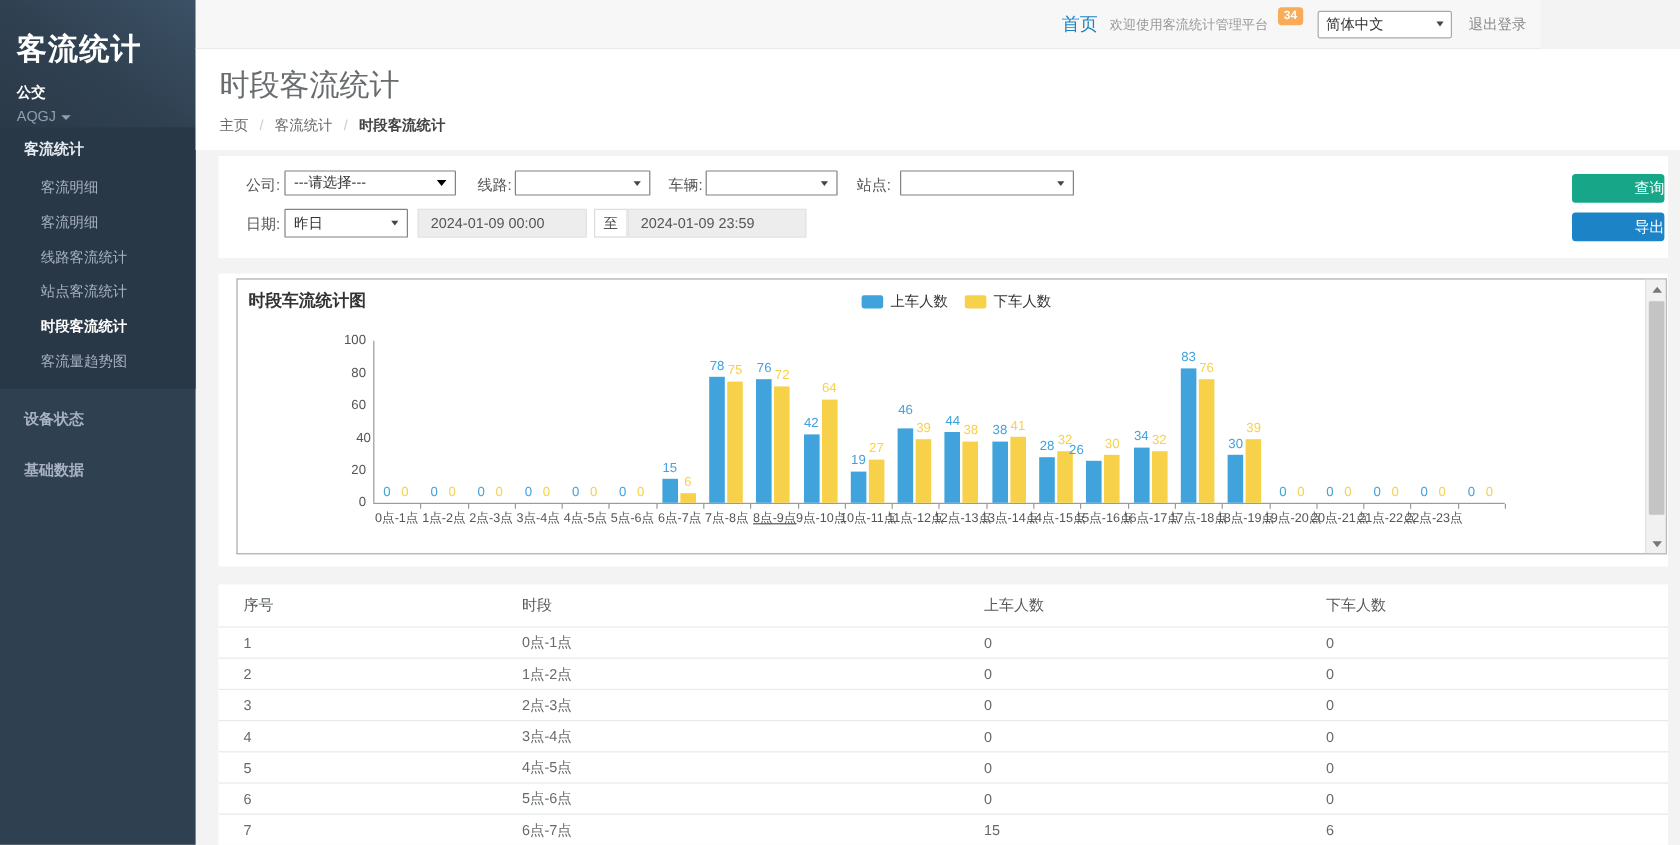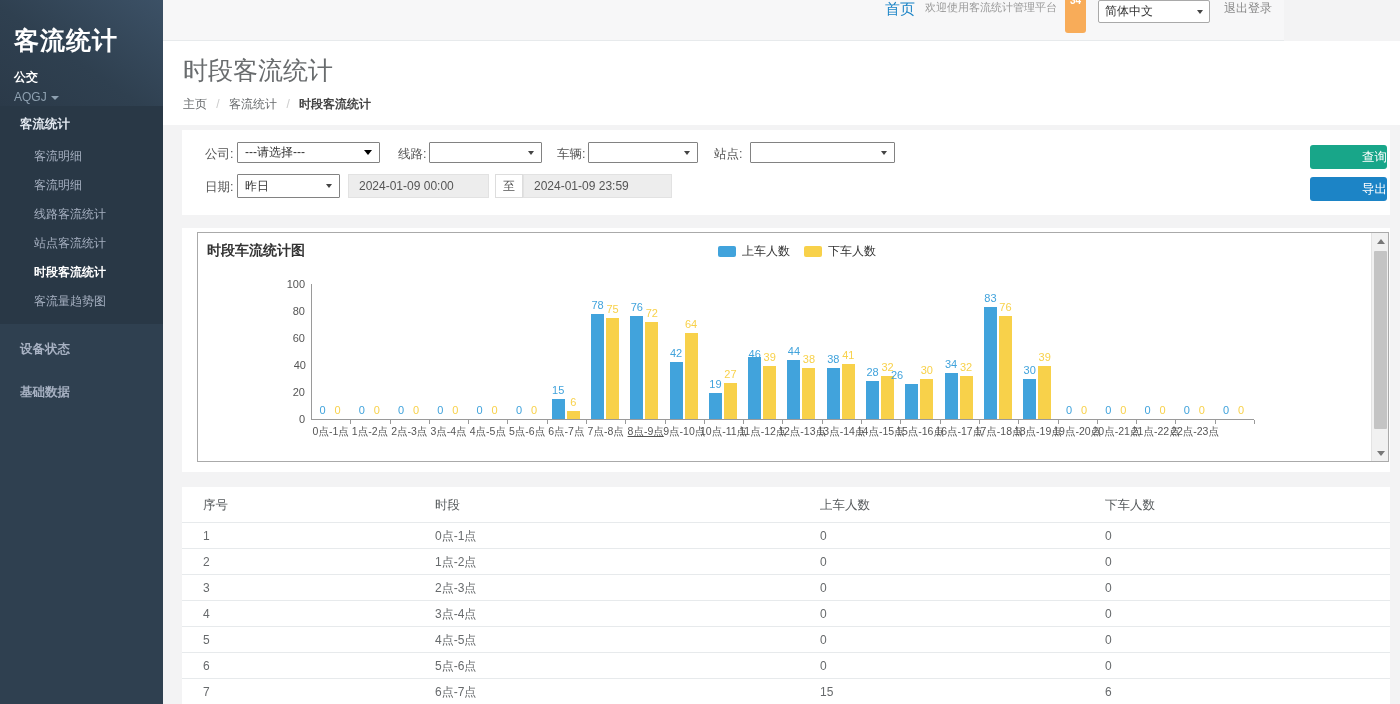--- a/index.html
+++ b/index.html
@@ -18,21 +18,21 @@
   .nav-section { background:#293846; }
   .nav-head { padding:10px 0 9px 20px; color:#e4eaf1; font-size:12.5px; font-weight:bold; cursor:pointer; }
   .nav-sub { padding-bottom:8px; }
   .nav-sub .nav-item { padding:6px 0 6px 34px; font-size:12px; color:#a7b1c2; cursor:pointer; }
   .nav-sub .nav-item.active { color:#ffffff; font-weight:bold; }
   .nav-top { padding:13px 0 13px 20px; font-size:12.5px; color:#a7b1c2; font-weight:bold; cursor:pointer; }
   .nav-top:first-of-type { margin-top:4px; }
 
   
   .topbar { position:absolute; left:163px; top:0; width:1121px; height:41px; background:#f7f7f8;
-    border-bottom:1px solid #e7eaec; display:flex; justify-content:flex-end; }
+    border-bottom:1px solid #e7eaec; display:flex; align-items:center; justify-content:flex-end; }
   .home-link { color:#1c84c6; font-size:15px; margin-right:10px; cursor:pointer; }
   .welcome { color:#999; font-size:11px; margin-right:8px; }
   .badge { background:#f8ac59; color:#fff; font-size:10px; font-weight:bold; border-radius:3px;
     padding:2px 5px; margin-right:12px; transform:translateY(-7px); }
   .lang-select { width:112px; height:23px; background:#fff; border:1px solid #a9a9a9; border-radius:2px;
     font-size:12px; color:#333; display:flex; align-items:center; padding:0 6px; justify-content:space-between;
     margin-right:14px; cursor:pointer; }
   .logout { color:#888; font-size:12px; margin-right:12px; cursor:pointer; }
   .sel-chevron { display:inline-block; width:0; height:0; border-top:4px solid #444;
     border-left:3.5px solid transparent; border-right:3.5px solid transparent; }
@@ -185,21 +185,21 @@
         <span class="swatch" style="background: rgb(65, 163, 220);"></span>
         <span class="ltext">上车人数</span>
         <span class="swatch" style="background: rgb(248, 209, 74);"></span>
         <span class="ltext">下车人数</span>
       </div>
     <div id="plot">
         <div class="axis-y-line" style="left: 113px; top: 51px; height: 135px;"></div>
         <div class="axis-x-line" style="left: 113px; top: 186px; width: 942.96px;"></div>
         <div class="ytick-label" style="left: 77px; top: 180px;">0</div>
         <div class="ytick-label" style="left: 77px; top: 153px;">20</div>
-        <div class="ytick-label" style="left: 78px; top: 126px;">40</div>
+        <div class="ytick-label" style="left: 90px; top: 126px; text-align: center;">40</div>
         <div class="ytick-label" style="left: 77px; top: 99px;">60</div>
         <div class="ytick-label" style="left: 77px; top: 72px;">80</div>
         <div class="ytick-label" style="left: 77px; top: 45px;">100</div>
         <div class="xtick" style="left: 152.29px; top: 187px;"></div>
         <div class="bar-label" style="left: 111.5px; top: 171px; color: rgb(65, 163, 220);">0</div>
         <div class="bar-label" style="left: 126.5px; top: 171px; color: rgb(248, 209, 74);">0</div>
         <div class="xcat-label" style="left: 103px; top: 192px; width: 59.29px;">0点-1点</div>
         <div class="xtick" style="left: 191.58px; top: 187px;"></div>
         <div class="bar-label" style="left: 150.79px; top: 171px; color: rgb(65, 163, 220);">0</div>
         <div class="bar-label" style="left: 165.79px; top: 171px; color: rgb(248, 209, 74);">0</div>
@@ -245,21 +245,21 @@
         <div class="bar-label" style="left: 480.11px; top: 84.6px; color: rgb(248, 209, 74);">64</div>
         <div class="xcat-label" style="left: 456.61px; top: 192px; width: 59.29px;">9点-10点</div>
         <div class="xtick" style="left: 545.19px; top: 187px;"></div>
         <div class="bar" style="left: 510.9px; top: 160.35px; width: 13px; height: 25.65px; background: rgb(65, 163, 220);"></div>
         <div class="bar-label" style="left: 504.4px; top: 145.35px; color: rgb(65, 163, 220);">19</div>
         <div class="bar" style="left: 525.9px; top: 149.55px; width: 13px; height: 36.45px; background: rgb(248, 209, 74);"></div>
         <div class="bar-label" style="left: 519.4px; top: 134.55px; color: rgb(248, 209, 74);">27</div>
         <div class="xcat-label" style="left: 495.9px; top: 192px; width: 59.29px;">10点-11点</div>
         <div class="xtick" style="left: 584.48px; top: 187px;"></div>
         <div class="bar" style="left: 550.19px; top: 123.9px; width: 13px; height: 62.1px; background: rgb(65, 163, 220);"></div>
-        <div class="bar-label" style="left: 543.69px; top: 115px; color: rgb(65, 163, 220);">46</div>
+        <div class="bar-label" style="left: 543.69px; top: 103px; color: rgb(65, 163, 220);">46</div>
         <div class="bar" style="left: 565.19px; top: 133.35px; width: 13px; height: 52.65px; background: rgb(248, 209, 74);"></div>
         <div class="bar-label" style="left: 558.69px; top: 118.35px; color: rgb(248, 209, 74);">39</div>
         <div class="xcat-label" style="left: 535.19px; top: 192px; width: 59.29px;">11点-12点</div>
         <div class="xtick" style="left: 623.77px; top: 187px;"></div>
         <div class="bar" style="left: 589.48px; top: 126.6px; width: 13px; height: 59.4px; background: rgb(65, 163, 220);"></div>
         <div class="bar-label" style="left: 582.98px; top: 111.6px; color: rgb(65, 163, 220);">44</div>
         <div class="bar" style="left: 604.48px; top: 134.7px; width: 13px; height: 51.3px; background: rgb(248, 209, 74);"></div>
         <div class="bar-label" style="left: 597.98px; top: 119.7px; color: rgb(248, 209, 74);">38</div>
         <div class="xcat-label" style="left: 574.48px; top: 192px; width: 59.29px;">12点-13点</div>
         <div class="xtick" style="left: 663.06px; top: 187px;"></div>

